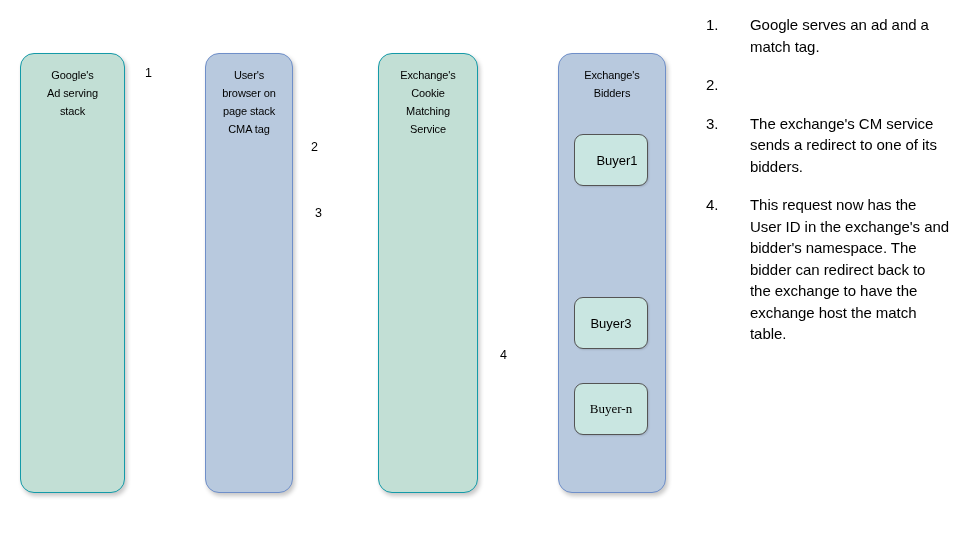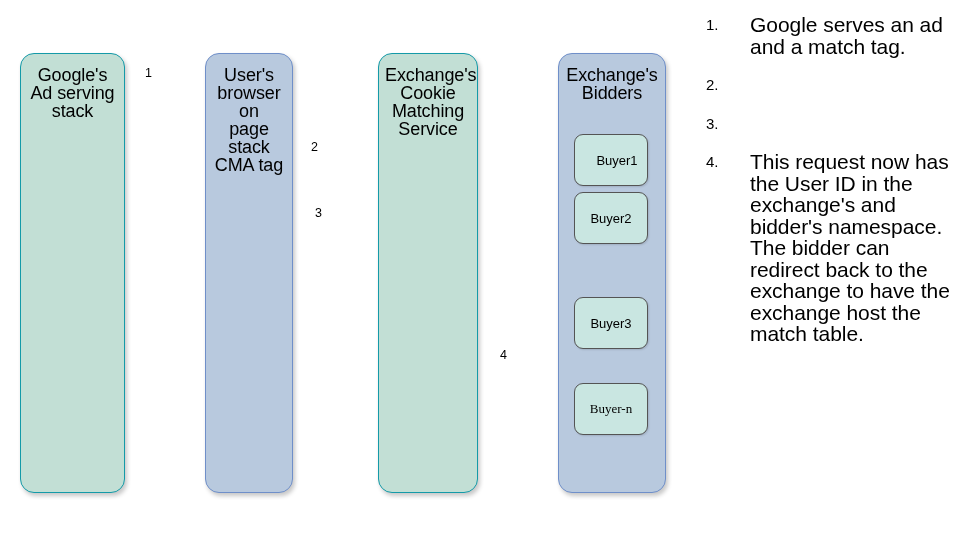--- a/index.html
+++ b/index.html
@@ -27,21 +27,21 @@
   .pillar {
     position: absolute;
     box-sizing: border-box;
     border-radius: 14px;
     box-shadow: 2px 3px 4px rgba(0,0,0,0.22);
     text-align: center;
     padding-top: 12px;
   }
   .pillar .pillar-label {
     display: block;
-    font-size: 18px;
+    font-size: 11px;
     line-height: 18px;
     letter-spacing: -0.1px;
     white-space: pre-line;
     padding: 0 6px;
   }
   .pillar.green {
     background: #c2dfd5;
     border: 1.3px solid #149aa8;
   }
   .pillar.blue {
@@ -100,21 +100,21 @@
     margin-bottom: 17px;
   }
   .legend-num {
     width: 44px;
     flex: 0 0 44px;
     font-size: 15px;
     line-height: 21.5px;
   }
   .legend-text {
     flex: 1 1 auto;
-    font-size: 21px;
+    font-size: 15px;
     line-height: 21.5px;
     letter-spacing: -0.05px;
   }
 </style>
 </head>
 <body>
 
 <div id="canvas">
 
   <svg id="arrow-layer" width="960" height="540" style="position:absolute;left:0;top:0;">
@@ -168,23 +168,20 @@
   </div>
 
   <div class="pillar blue" id="box-bidders">
     <span class="pillar-label">Exchange's
 Bidders</span>
   </div>
 
   <div class="buyer" id="buyer-1">
     <span>Buyer1</span>
   </div>
-  <div class="buyer" id="buyer-2">
-    <span>Buyer2</span>
-  </div>
   <div class="buyer" id="buyer-3">
     <span>Buyer3</span>
   </div>
   <div class="buyer" id="buyer-n">
     <span>Buyer-n</span>
   </div>
 
   <span class="arrow-num" id="num-1">1</span>
   <span class="arrow-num" id="num-2">2</span>
   <span class="arrow-num" id="num-3">3</span>
@@ -196,20 +193,21 @@
       <div class="legend-num">1.</div>
       <div class="legend-text">Google serves an ad and a match tag.</div>
     </div>
 
     <div class="legend-item">
       <div class="legend-num">2.</div>
     </div>
 
     <div class="legend-item">
       <div class="legend-num">3.</div>
+      <div class="legend-text">The exchange's CM service sends a redirect to one of its bidders.</div>
     </div>
 
     <div class="legend-item">
       <div class="legend-num">4.</div>
       <div class="legend-text">This request now has the User ID in the exchange's and bidder's namespace. The bidder can redirect back to the exchange to have the exchange host the match table.</div>
     </div>
 
   </div>
 
 </div>

